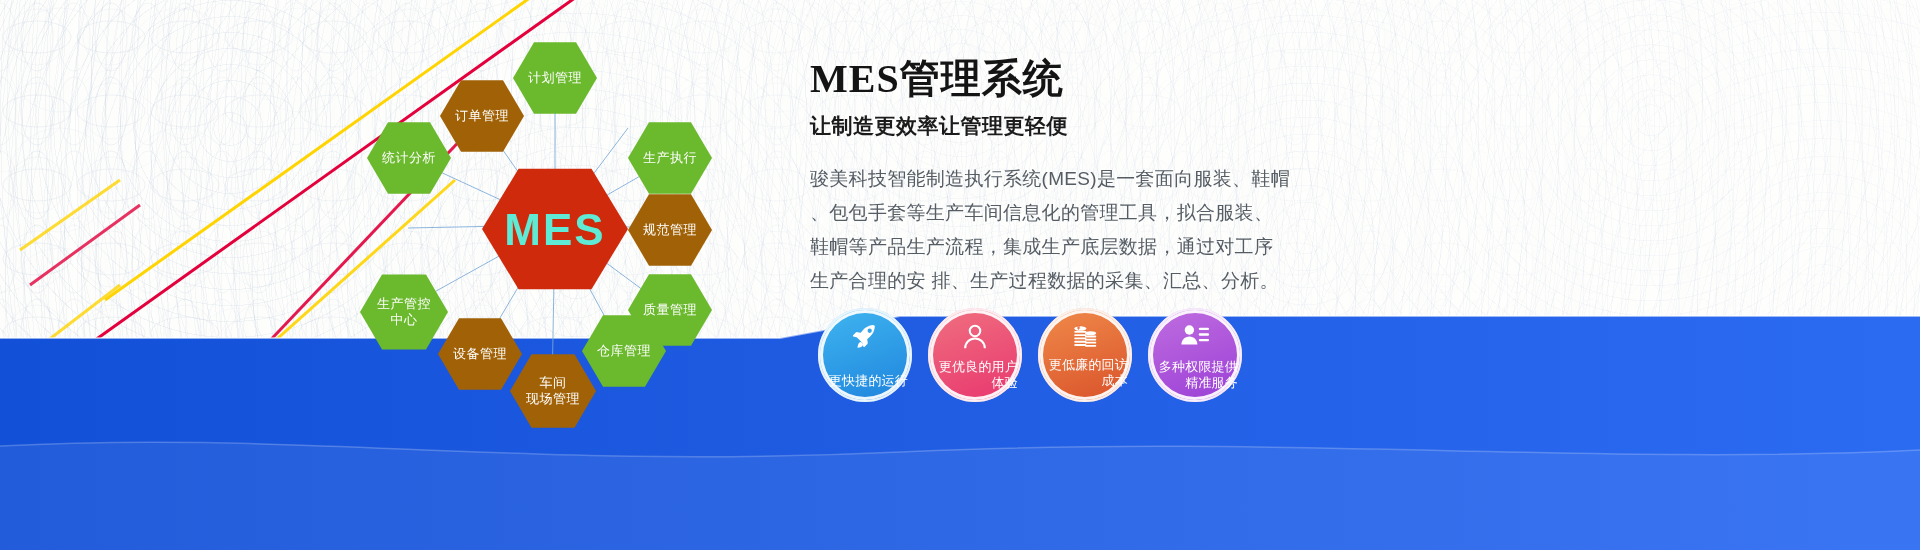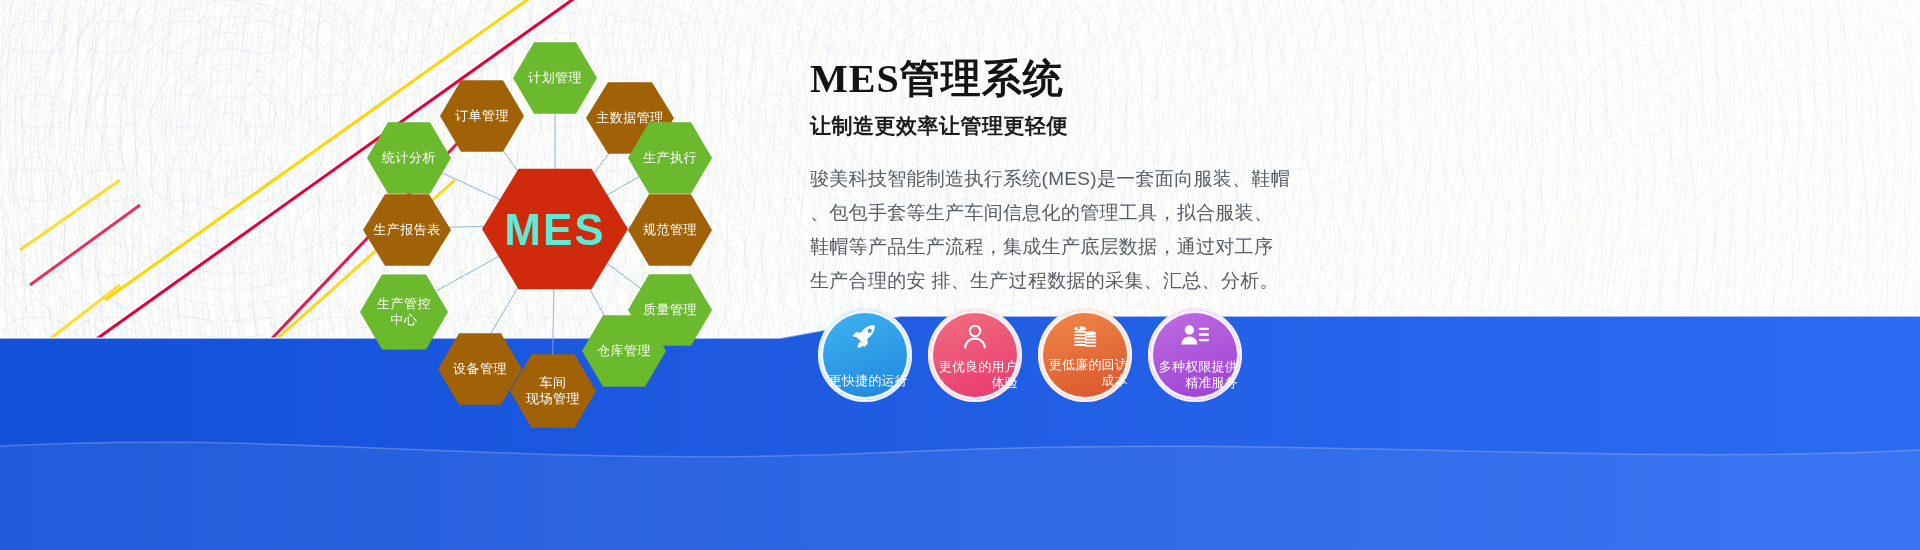--- a/index.html
+++ b/index.html
@@ -172,54 +172,48 @@
     </svg>
 
     <div class="hex green" style="left:183px;top:30px;width:84px;height:76px">
       <span>计划管理</span>
     </div>
 
     <div class="hex blue" style="left:110px;top:68px;width:84px;height:76px">
       <span>订单管理</span>
     </div>
 
-    <div class="hex blue" style="left:256px;top:70px;width:88px;height:76px">
-      <span>主数据管理</span>
-    </div>
 
     <div class="hex green" style="left:298px;top:110px;width:84px;height:76px">
       <span>生产执行</span>
     </div>
 
     <div class="hex green" style="left:37px;top:110px;width:84px;height:76px">
       <span>统计分析</span>
     </div>
 
     <div class="hex blue" style="left:298px;top:182px;width:84px;height:76px">
       <span>规范管理</span>
     </div>
 
-    <div class="hex blue" style="left:33px;top:182px;width:88px;height:76px">
-      <span>生产报告表</span>
-    </div>
 
     <div class="hex green" style="left:298px;top:262px;width:84px;height:76px">
       <span>质量管理</span>
     </div>
 
     <div class="hex green" style="left:30px;top:262px;width:88px;height:80px">
       <span style="white-space:pre-line">生产管控
 中心</span>
     </div>
 
     <div class="hex green" style="left:252px;top:303px;width:84px;height:76px">
       <span>仓库管理</span>
     </div>
 
-    <div class="hex blue" style="left:108px;top:321px;width:84px;height:76px">
+    <div class="hex blue" style="left:108px;top:306px;width:84px;height:76px">
       <span>设备管理</span>
     </div>
 
     <div class="hex blue" style="left:180px;top:342px;width:86px;height:78px">
       <span style="white-space:pre-line">车间
 现场管理</span>
     </div>
 
     <div class="hex core" style="left:152px;top:155px;width:146px;height:128px">
       <span>MES</span>

